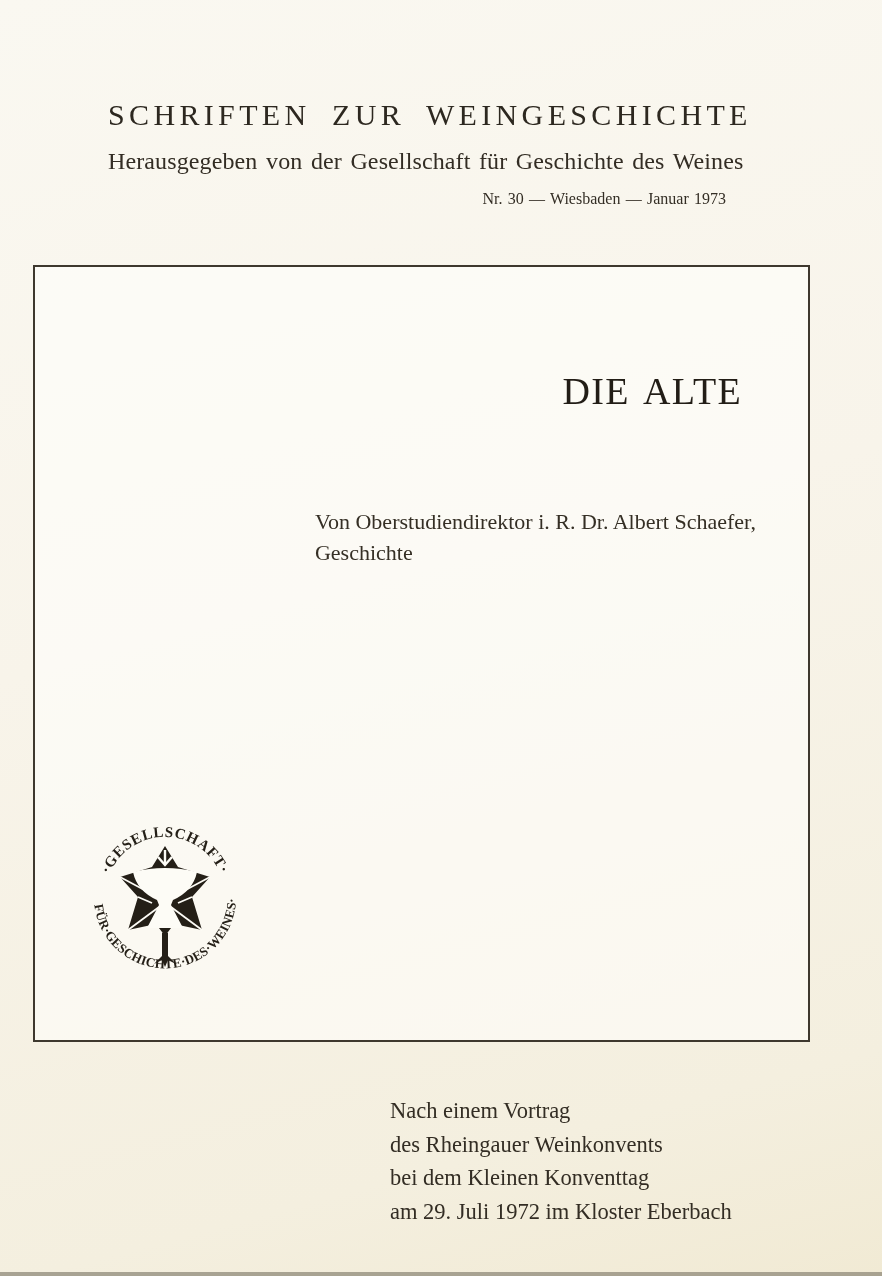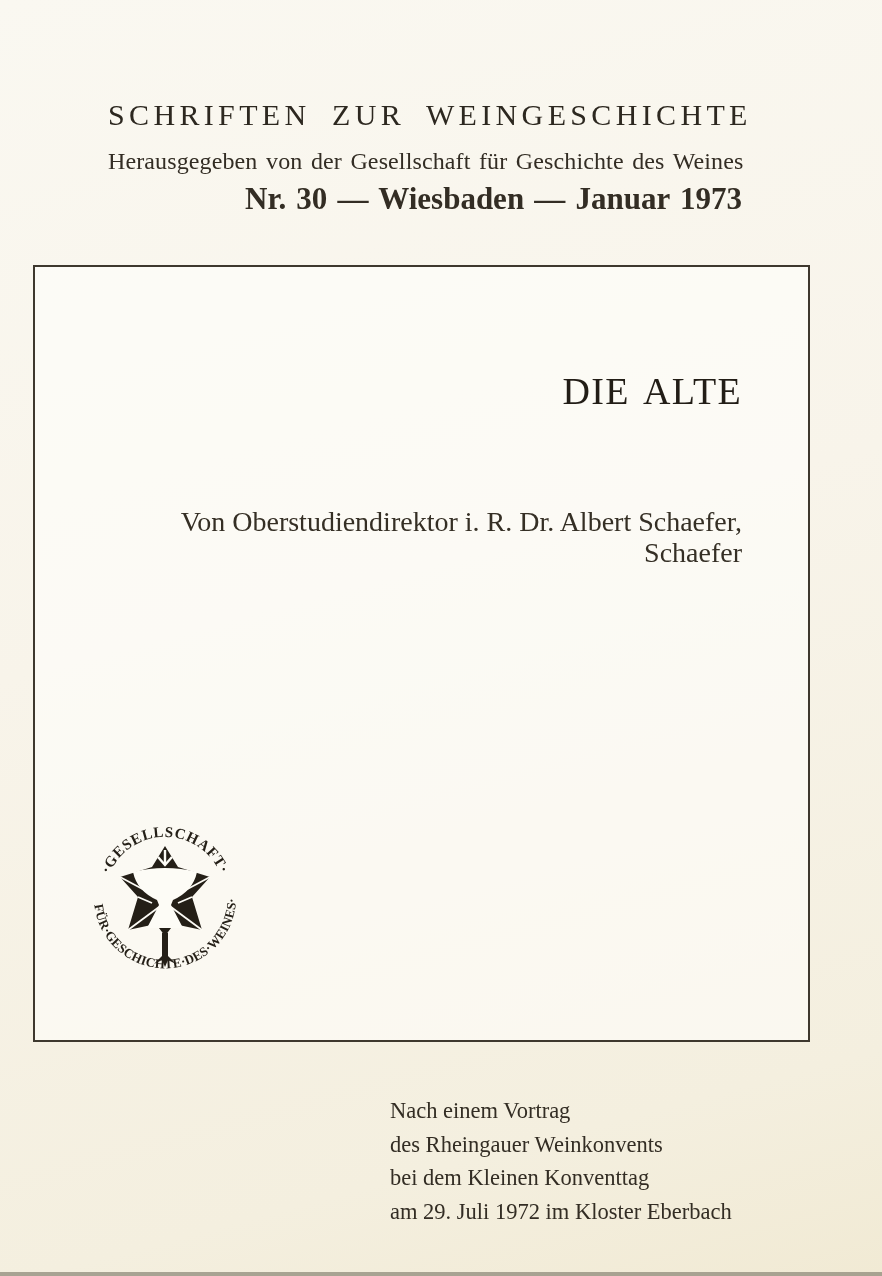--- a/index.html
+++ b/index.html
@@ -19,39 +19,39 @@
     text-align:center;font-size:30px;line-height:40px;
     letter-spacing:0.145em;word-spacing:0.32em;
     color:#2d2820;white-space:nowrap;
   }
   .publisher-line{
     position:absolute;left:108px;top:146px;width:638px;
     text-align:left;font-size:24px;line-height:30px;
     letter-spacing:0.005em;word-spacing:0.10em;white-space:nowrap;
   }
   .issue-line{
-    position:absolute;left:108px;top:184px;width:634px;
-    text-align:right;font-size:31px;line-height:30px;
-    word-spacing:0.08em;white-space:nowrap;font-weight:bold;
+    position:absolute;left:92px;top:184px;width:634px;
+    text-align:right;font-size:16px;line-height:30px;
+    word-spacing:0.08em;white-space:nowrap;
   }
   
   .title-box{
     position:absolute;left:33px;top:265px;width:773px;height:773px;
     border:2px solid #3e382e;
     background:rgba(255,255,253,0.55);
   }
   .main-title{
     position:absolute;right:66px;top:98px;
     text-align:left;font-size:38px;line-height:53px;
     letter-spacing:0.035em;word-spacing:0.12em;
     color:#221d16;white-space:nowrap;
   }
   .author-block{
-    position:absolute;right:66px;top:239px;
-    text-align:right;font-size:28px;line-height:31px;
+    position:absolute;right:52px;top:239px;
+    font-size:22px;line-height:31px;
     color:#352f25;white-space:nowrap;
   }
   
   .seal{position:absolute;left:50px;top:550px;width:160px;height:160px;}
   .seal svg{display:block;}
   .seal-text{
     font-family:"Liberation Serif","DejaVu Serif",serif;
     font-weight:bold;fill:#241f17;
   }
   .seal-top{font-size:15px;letter-spacing:0.8px;}
@@ -80,21 +80,21 @@
   <div class="issue-line">Nr. 30 — Wiesbaden — Januar 1973</div>
 
   <div class="title-box">
 
     <div class="main-title">
       <div>DIE ALTE</div>
     </div>
 
     <div class="author-block">
       <div>Von Oberstudiendirektor i. R. Dr. Albert Schaefer,</div>
-      <div>Schaefer</div>
+      <div>Geschichte</div>
     </div>
 
     <div class="seal">
       <svg viewBox="0 0 160 160" width="160" height="160">
         <defs>
           <path id="sealTopArc" d="M 21.5,66.5 A 60,60 0 0 1 138.5,66.5"></path>
           <path id="sealBottomArc" d="M 9,80 A 71,71 0 1 0 150.7,73.8"></path>
         </defs>
 
         <text class="seal-text seal-top">

